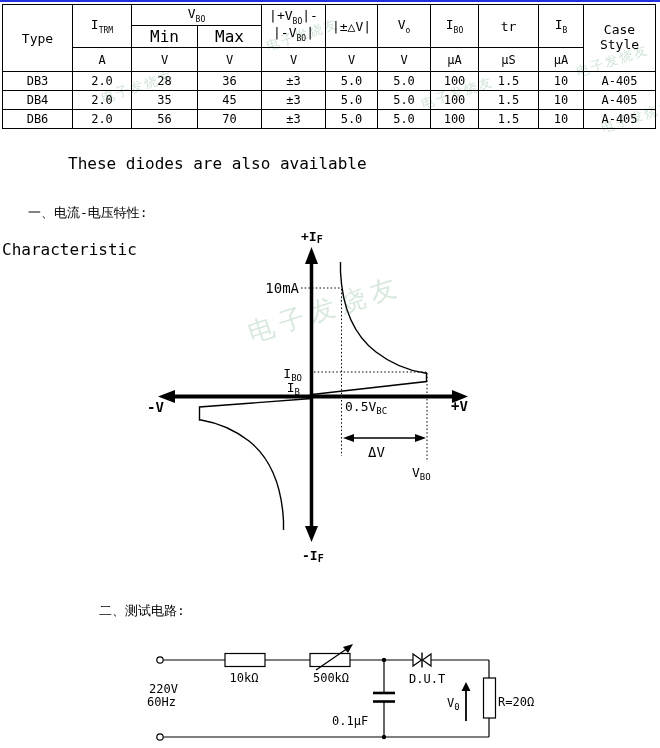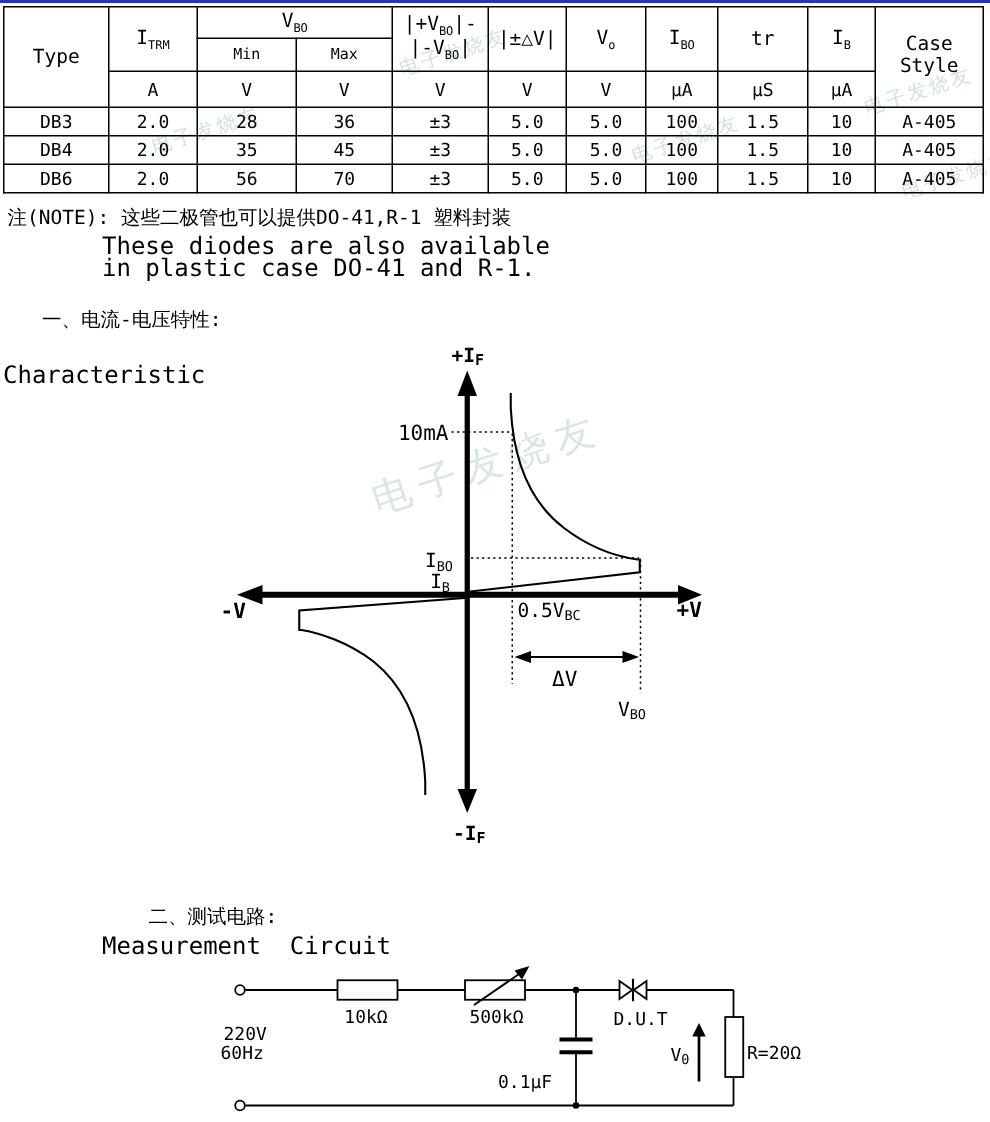--- a/index.html
+++ b/index.html
@@ -11,21 +11,21 @@
   .wm{position:absolute;color:#a9cdb2;opacity:.55;transform:rotate(-18deg);
       font-size:13px;letter-spacing:2px;z-index:0;white-space:nowrap;}
   .wm.big{font-size:26px;opacity:.45;letter-spacing:6px;}
 
   
   #spec{position:absolute;left:2px;top:4px;width:653px;border-collapse:collapse;
         table-layout:fixed;z-index:1;background:transparent;}
   #spec td{border:1px solid #000;text-align:center;vertical-align:middle;
            font-size:12px;padding:0;background:transparent;}
   #spec tr.hA td{height:20px;font-size:13px;}
-  #spec tr.hB td{height:21px;font-size:10px;}
+  #spec tr.hB td{height:21px;font-size:16px;}
   #spec tr.hC td{height:23px;font-size:12px;}
   #spec tr.d td{height:18px;}
   #spec sub{font-size:8px;line-height:1;}
   .two-line div{line-height:1.15;}
 
   .abs{position:absolute;z-index:1;white-space:pre;}
   .zh{font-size:13px;}
   .en{font-size:16px;}
   .spread{letter-spacing:4px;}
 
@@ -128,23 +128,21 @@
       <td>5.0</td>
       <td>5.0</td>
       <td>100</td>
       <td>1.5</td>
       <td>10</td>
       <td>A-405</td>
     </tr>
   </tbody>
     </table>
 
-  <div class="abs zh" style="left:5px;top:136px;">注(NOTE): 这些二极管也可以提供DO-41,R-1 塑料封装</div>
   <div class="abs en" style="left:68px;top:154px;">These diodes are also available</div>
-  <div class="abs en" style="left:68px;top:169px;">in plastic case DO-41 and R-1.</div>
 
   <div class="abs zh" style="left:28px;top:204px;">一、电流-电压特性:</div>
   <div class="abs en" style="left:2px;top:240px;">Characteristic</div>
 
   <svg style="left:140px;top:222px;" width="345" height="355" viewBox="140 222 345 355">
 
     <line x1="311.5" y1="258" x2="311.5" y2="532" stroke="#000" stroke-width="3.5"></line>
     <polygon points="311.5,247 305,264 318,264" fill="#000"></polygon>
     <polygon points="311.5,542 305,526 318,526" fill="#000"></polygon>
     <line x1="168" y1="396.5" x2="460" y2="396.5" stroke="#000" stroke-width="4"></line>
@@ -170,21 +168,20 @@
     <text x="451" y="411" font-size="14" font-weight="bold">+V</text>
     <text x="299" y="293" font-size="14" text-anchor="end">10mA</text>
     <text x="302" y="378" font-size="13" text-anchor="end"><tspan>I</tspan><tspan dy="2.5" font-size="9">BO</tspan></text>
     <text x="300" y="392" font-size="13" text-anchor="end"><tspan>I</tspan><tspan dy="2.5" font-size="9">B</tspan></text>
     <text x="345" y="411" font-size="13"><tspan>0.5V</tspan><tspan dy="2.5" font-size="9">BC</tspan></text>
     <text x="368" y="457" font-size="14">ΔV</text>
     <text x="412" y="477" font-size="13"><tspan>V</tspan><tspan dy="2.5" font-size="9">BO</tspan></text>
   </svg>
 
   <div class="abs zh" style="left:55px;top:602px;margin-left:44px;">二、测试电路:</div>
-  <div class="abs en" style="left:68px;top:621px;">Measurement  Circuit</div>
 
   <svg style="left:140px;top:638px;" width="400" height="110" viewBox="140 638 400 110">
 
     <line x1="163.5" y1="660" x2="225" y2="660" stroke="#000" stroke-width="1.2"></line>
     <line x1="265" y1="660" x2="310" y2="660" stroke="#000" stroke-width="1.2"></line>
     <line x1="350" y1="660" x2="413" y2="660" stroke="#000" stroke-width="1.2"></line>
     <line x1="431" y1="660" x2="489" y2="660" stroke="#000" stroke-width="1.2"></line>
     <line x1="489" y1="660" x2="489" y2="678" stroke="#000" stroke-width="1.2"></line>
     <line x1="489" y1="718" x2="489" y2="737" stroke="#000" stroke-width="1.2"></line>
     <line x1="163.5" y1="737" x2="489" y2="737" stroke="#000" stroke-width="1.2"></line>

